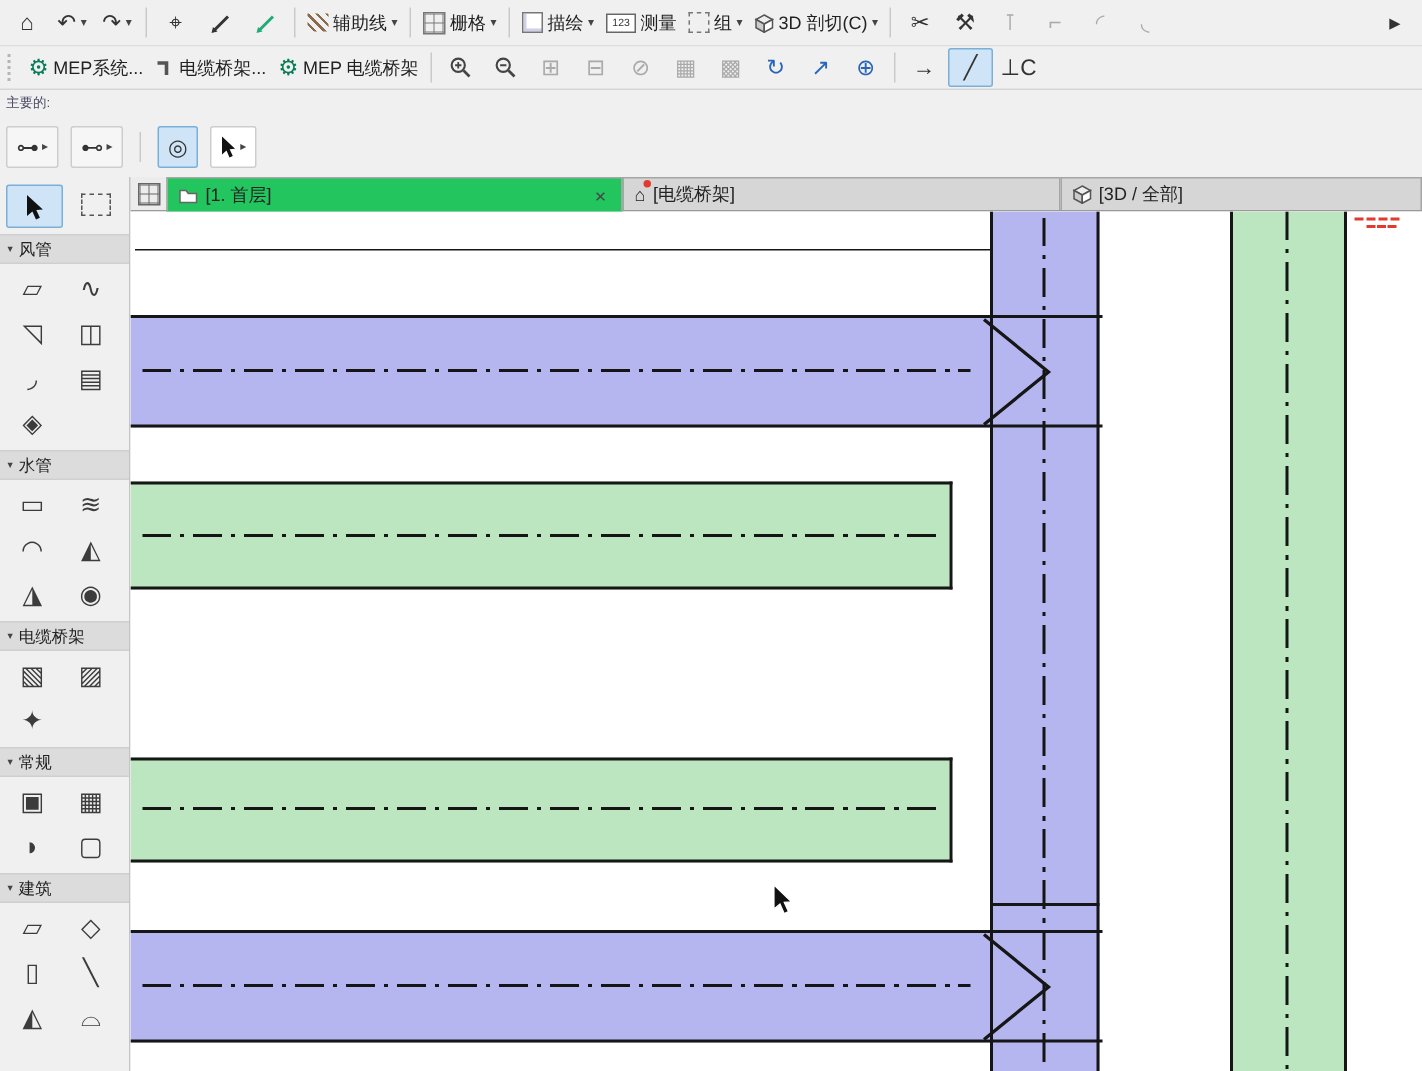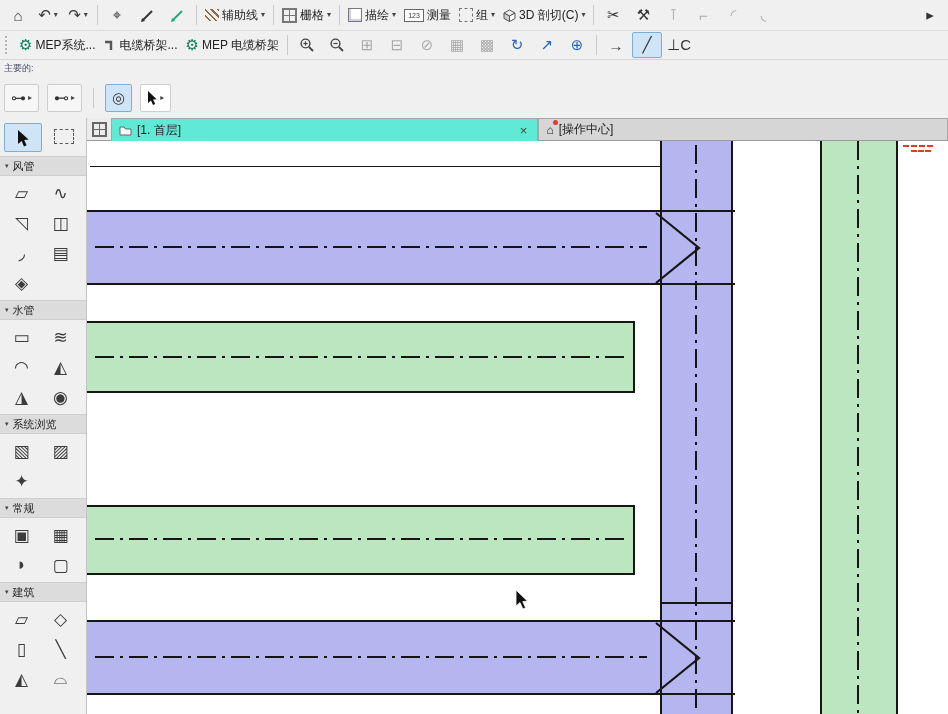--- a/index.html
+++ b/index.html
@@ -37,21 +37,21 @@
      border:1px solid #cdcdcd;background:#f6f6f6;border-radius:2px;}
   
   .tabrow{position:absolute;left:87px;right:0;top:118px;height:23px;background:#ececec;
      border-bottom:1px solid #9a9a9a;display:flex;align-items:stretch;box-sizing:border-box;}
   .quadbtn{width:24px;display:flex;align-items:center;justify-content:center;}
   .quad{width:13px;height:13px;border:1px solid #666;
      background-image:linear-gradient(to right,#666 1px,transparent 1px),linear-gradient(to bottom,#666 1px,transparent 1px);
      background-size:6px 6px;}
   .tab{display:flex;align-items:center;gap:5px;padding:0 7px;font-size:12px;color:#222;
      background:#d6d6d6;border:1px solid #a6a6a6;border-bottom:none;box-sizing:border-box;min-width:0;}
-  .tab.active{background:#5eead4;margin-bottom:-1px;z-index:2;}
+  .tab.active{background:#22c55e;margin-bottom:-1px;z-index:2;}
   .tab .close{margin-left:auto;font-size:13px;color:#444;padding:0 3px;}
   .tabicon{position:relative;display:flex;align-items:center;}
   .red-dot{position:absolute;top:-3px;right:-4px;width:5px;height:5px;border-radius:50%;background:#e23a2e;}
   
   .toolbox{position:absolute;left:0;top:118px;bottom:0;width:87px;background:#f0f0f0;
      border-right:1px solid #c4c4c4;box-sizing:border-box;overflow:hidden;}
   .tool-top{display:flex;gap:4px;padding:5px 4px 4px;}
   .arrow-btn{width:37px;height:27px;display:flex;align-items:center;justify-content:center;border-radius:2px;}
   .sec-h{height:18px;background:#dcdcdc;border-top:1px solid #cfcfcf;border-bottom:1px solid #cfcfcf;
      display:flex;align-items:center;gap:4px;padding-left:5px;font-size:11px;color:#222;}
@@ -270,21 +270,31 @@
           </svg>
       </span>
       <span>[1. 首层]</span>
       <span class="close">×</span>
     </div>
     <div class="tab" style="flex:1.1">
       <span class="tabicon">
         <span style="font-size:12px">⌂</span>
         <span class="red-dot" style="background: rgb(226, 58, 46);"></span>
       </span>
-      <span>[操作中心]</span>
+      <span>[电缆桥架]</span>
+    </div>
+    <div class="tab" style="flex:0.9">
+      <span class="tabicon">
+        <svg width="13" height="13">
+          <polygon points="6.5,1 12,4 6.5,7 1,4" fill="#eee" stroke="#555"></polygon>
+          <polygon points="1,4 6.5,7 6.5,12.5 1,9.5" fill="#ccc" stroke="#555"></polygon>
+          <polygon points="12,4 6.5,7 6.5,12.5 12,9.5" fill="#fff" stroke="#555"></polygon>
+        </svg>
+      </span>
+      <span>[3D / 全部]</span>
     </div>
   </div>
 
   <div class="toolbox">
     <div class="tool-top">
       <div class="arrow-btn sel" style="background: rgb(207, 229, 247); border-color: rgb(122, 176, 216);">
         <svg width="13" height="18">
             <path d="M1,1 L1,15 L4.6,12 L7,17.4 L9.6,16.2 L7.2,11 L11.6,10.6 Z" fill="#111"></path>
           </svg>
       </div>
@@ -313,21 +323,21 @@
         <div class="sec-grid">
           <div class="tool-btn">▭</div>
           <div class="tool-btn">≋</div>
           <div class="tool-btn">◠</div>
           <div class="tool-btn">◭</div>
           <div class="tool-btn">◮</div>
           <div class="tool-btn">◉</div>
         </div>
         <div class="sec-h">
           <span class="tri">▾</span>
-          <span>系统浏览</span>
+          <span>电缆桥架</span>
         </div>
         <div class="sec-grid">
           <div class="tool-btn">▧</div>
           <div class="tool-btn">▨</div>
           <div class="tool-btn">✦</div>
         </div>
         <div class="sec-h">
           <span class="tri">▾</span>
           <span>常规</span>
         </div>

